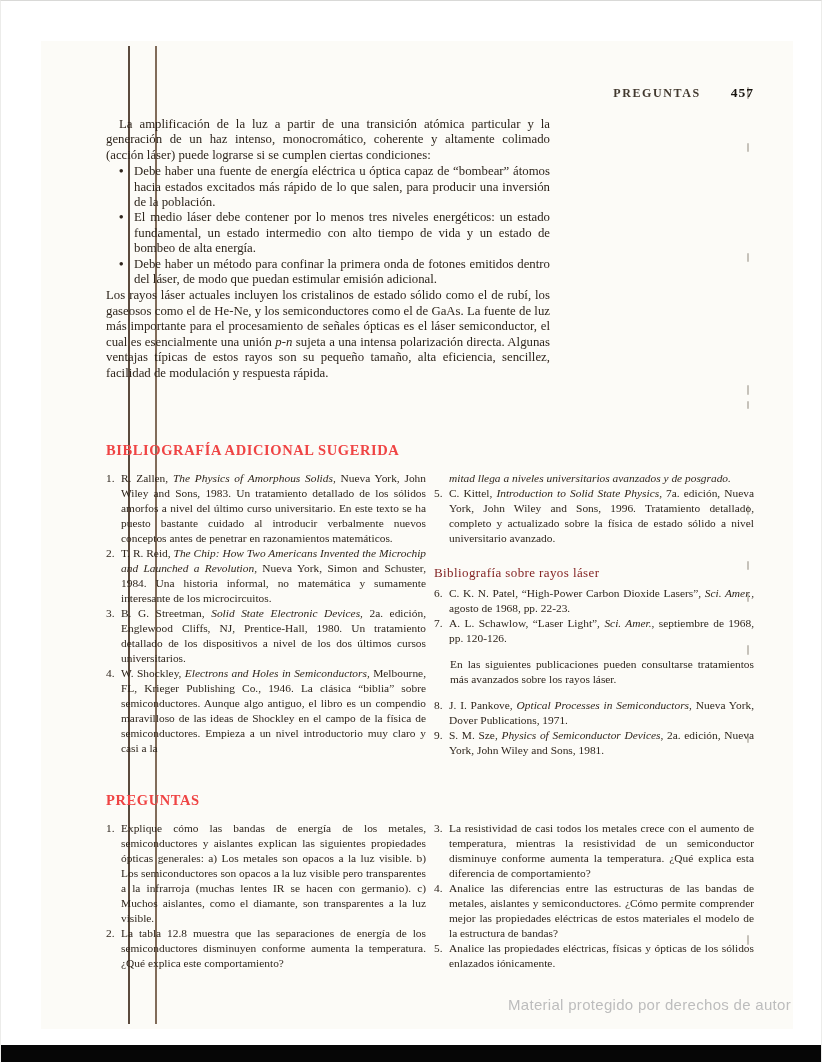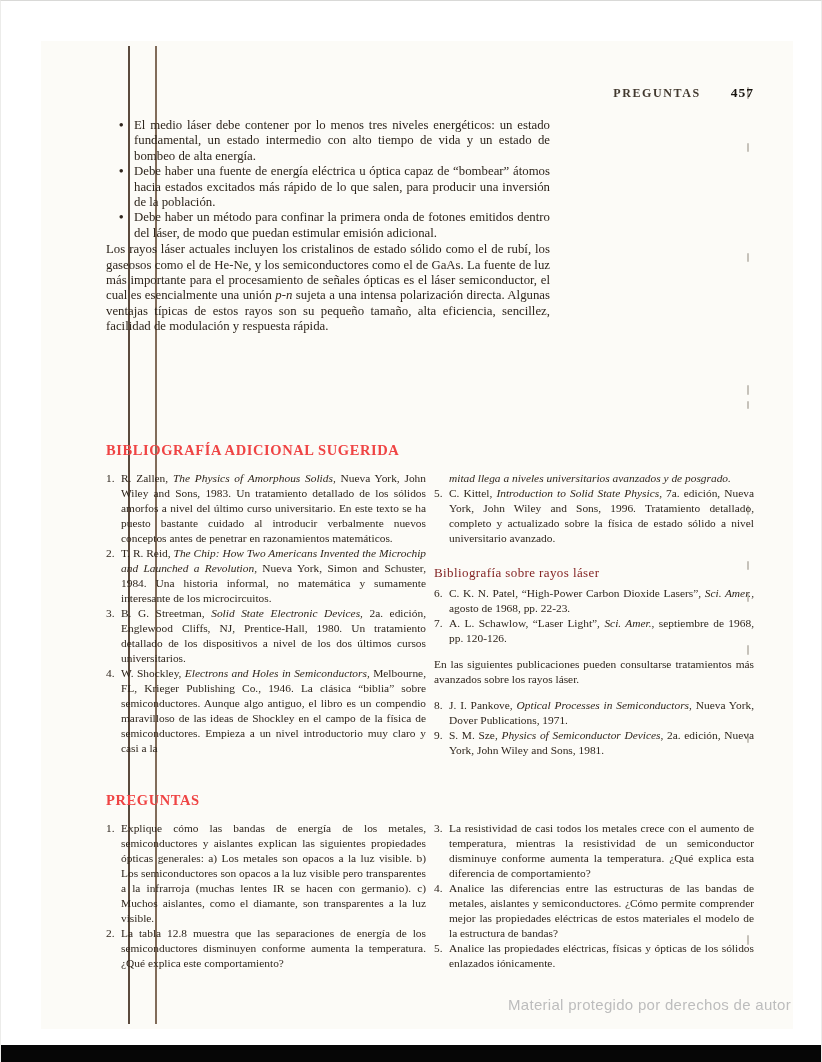--- a/index.html
+++ b/index.html
@@ -42,21 +42,21 @@
   .bib-title { top:401px; }
   .q-title { top:751px; }
   
   .cols { position:absolute; left:65px; width:648px; display:flex; gap:8px; }
   .bib-cols { top:430px; }
   .q-cols { top:780px; }
   .col { width:320px; flex:none; font-size:11.4px; line-height:15px; }
   .col .li-row { margin-bottom:0px; }
   .cont-line { margin:0 0 0 15px; text-align:justify;font-style:italic; }
   .subhead { margin:19px 0 6px 0; font-size:13px; font-weight:normal; letter-spacing:0.4px; color:#7f1d1d; }
-  .note { margin:11px 0 11px 0; text-align:justify; }
+  .note { margin:11px 0 11px 16px; text-align:justify; }
   
   .footer {
     position:absolute; top:955px; right:2px; width:500px; text-align:right;
     font-family:"Liberation Sans","DejaVu Sans",sans-serif;
     font-size:15px; color:#bdbdbd; letter-spacing:0.3px;
   }
   .bottom-bar { position:absolute; left:0; top:1044px; width:822px; height:18px; background:#060606; }
 </style>
 </head>
 <body>
@@ -77,26 +77,27 @@
     <div class="tick" style="top:552px;height:9px;"></div>
     <div class="tick" style="top:604px;height:10px;"></div>
     <div class="tick" style="top:692px;height:10px;"></div>
     <div class="tick" style="top:894px;height:10px;"></div>
 
     <div class="running-head">
       <span class="running-title">PREGUNTAS</span><span class="page-number">457</span>
     </div>
 
     <div class="intro">
+      <p class="indent-first">La amplificación de la luz a partir de una transición atómica particular y la generación de un haz intenso, monocromático, coherente y altamente colimado (acción láser) puede lograrse si se cumplen ciertas condiciones:</p>
       <div class="bullets">
           <div class="li-row">
-            <span class="li-body">El medio láser debe contener por lo menos tres niveles energéticos: un estado fundamental, un estado intermedio con alto tiempo de vida y un estado de bombeo de alta energía.</span>
+            <span class="li-body">Debe haber una fuente de energía eléctrica u óptica capaz de “bombear” átomos hacia estados excitados más rápido de lo que salen, para producir una inversión de la población.</span>
           </div>
           <div class="li-row">
-            <span class="li-body">Debe haber una fuente de energía eléctrica u óptica capaz de “bombear” átomos hacia estados excitados más rápido de lo que salen, para producir una inversión de la población.</span>
+            <span class="li-body">El medio láser debe contener por lo menos tres niveles energéticos: un estado fundamental, un estado intermedio con alto tiempo de vida y un estado de bombeo de alta energía.</span>
           </div>
           <div class="li-row">
             <span class="li-body">Debe haber un método para confinar la primera onda de fotones emitidos dentro del láser, de modo que puedan estimular emisión adicional.</span>
           </div>
         </div>
       <p><span>Los rayos láser actuales incluyen los cristalinos de estado sólido como el de rubí, los gaseosos como el de He-Ne, y los semiconductores como el de GaAs. La fuente de luz más importante para el procesamiento de señales ópticas es el láser semiconductor, el cual es esencialmente una unión </span><em>p-n</em><span> sujeta a una intensa polarización directa. Algunas ventajas típicas de estos rayos son su pequeño tamaño, alta eficiencia, sencillez, facilidad de modulación y respuesta rápida.</span></p>
     </div>
 
     <h2 class="section-title bib-title">BIBLIOGRAFÍA ADICIONAL SUGERIDA</h2>
 

